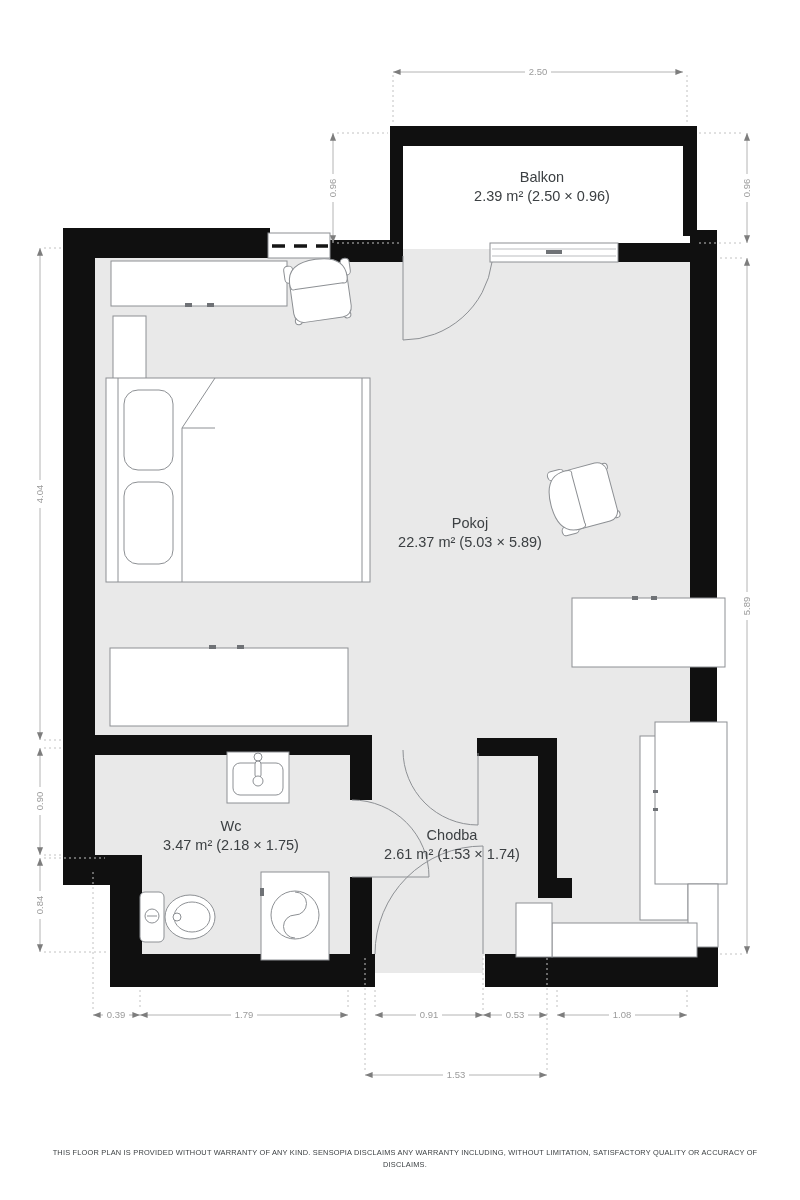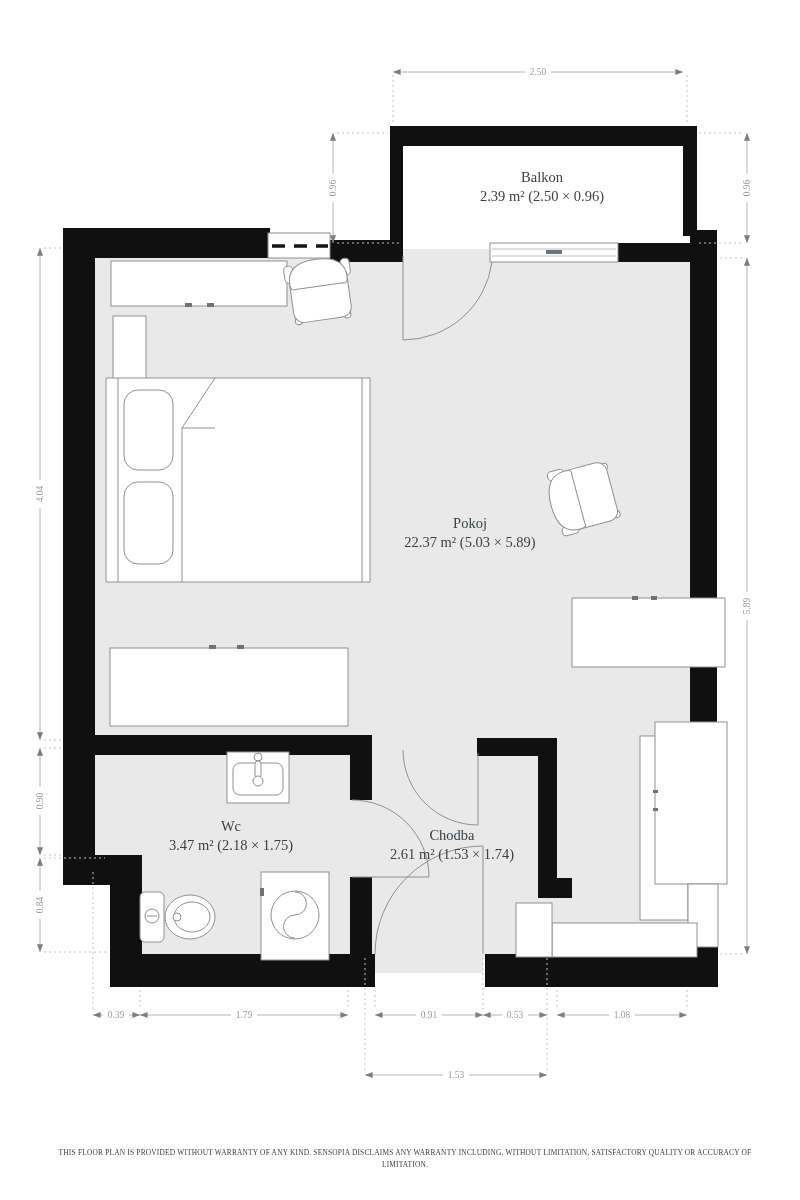--- a/index.html
+++ b/index.html
@@ -1,17 +1,17 @@
 <!DOCTYPE html>
 <html><head>
 <meta charset="utf-8">
 <style>
   html,body{margin:0;padding:0;background:#fff;}
   #stage{position:relative;width:800px;height:1200px;background:#ffffff;overflow:hidden;
-         font-family:Liberation Serif, serif;}
+         font-family:Liberation Sans, sans-serif;}
   svg{position:absolute;left:0;top:0;}
   .wall{fill:#101010;stroke:none;}
   .floor{fill:#e9e9e9;stroke:none;}
   .furn{fill:#ffffff;stroke:#8d9094;stroke-width:1;}
   .furnline{stroke:#8d9094;stroke-width:1;fill:none;}
   .winframe{fill:#ffffff;stroke:#8d9094;stroke-width:1;}
   .winline{stroke:#a9acb0;stroke-width:0.8;fill:none;}
   .windash{stroke:#151515;stroke-width:3.5;fill:none;}
   .mark{fill:#6f7276;}
   .arc{stroke:#8d9094;stroke-width:1;fill:none;}
@@ -282,15 +282,15 @@
     </g>
     <g>
       <text class="roomname" x="452" y="840" text-anchor="middle">Chodba</text>
       <text class="roomarea" x="452" y="859" text-anchor="middle">2.61 m² (1.53 × 1.74)</text>
     </g>
   </g>
 </svg>
 
 <div id="disclaimer">
   <div>THIS FLOOR PLAN IS PROVIDED WITHOUT WARRANTY OF ANY KIND. SENSOPIA DISCLAIMS ANY WARRANTY INCLUDING, WITHOUT LIMITATION, SATISFACTORY QUALITY OR ACCURACY OF</div>
-  <div>LIMITATION.</div>
+  <div>DISCLAIMS.</div>
 </div>
 </div>
 
 </body></html>

